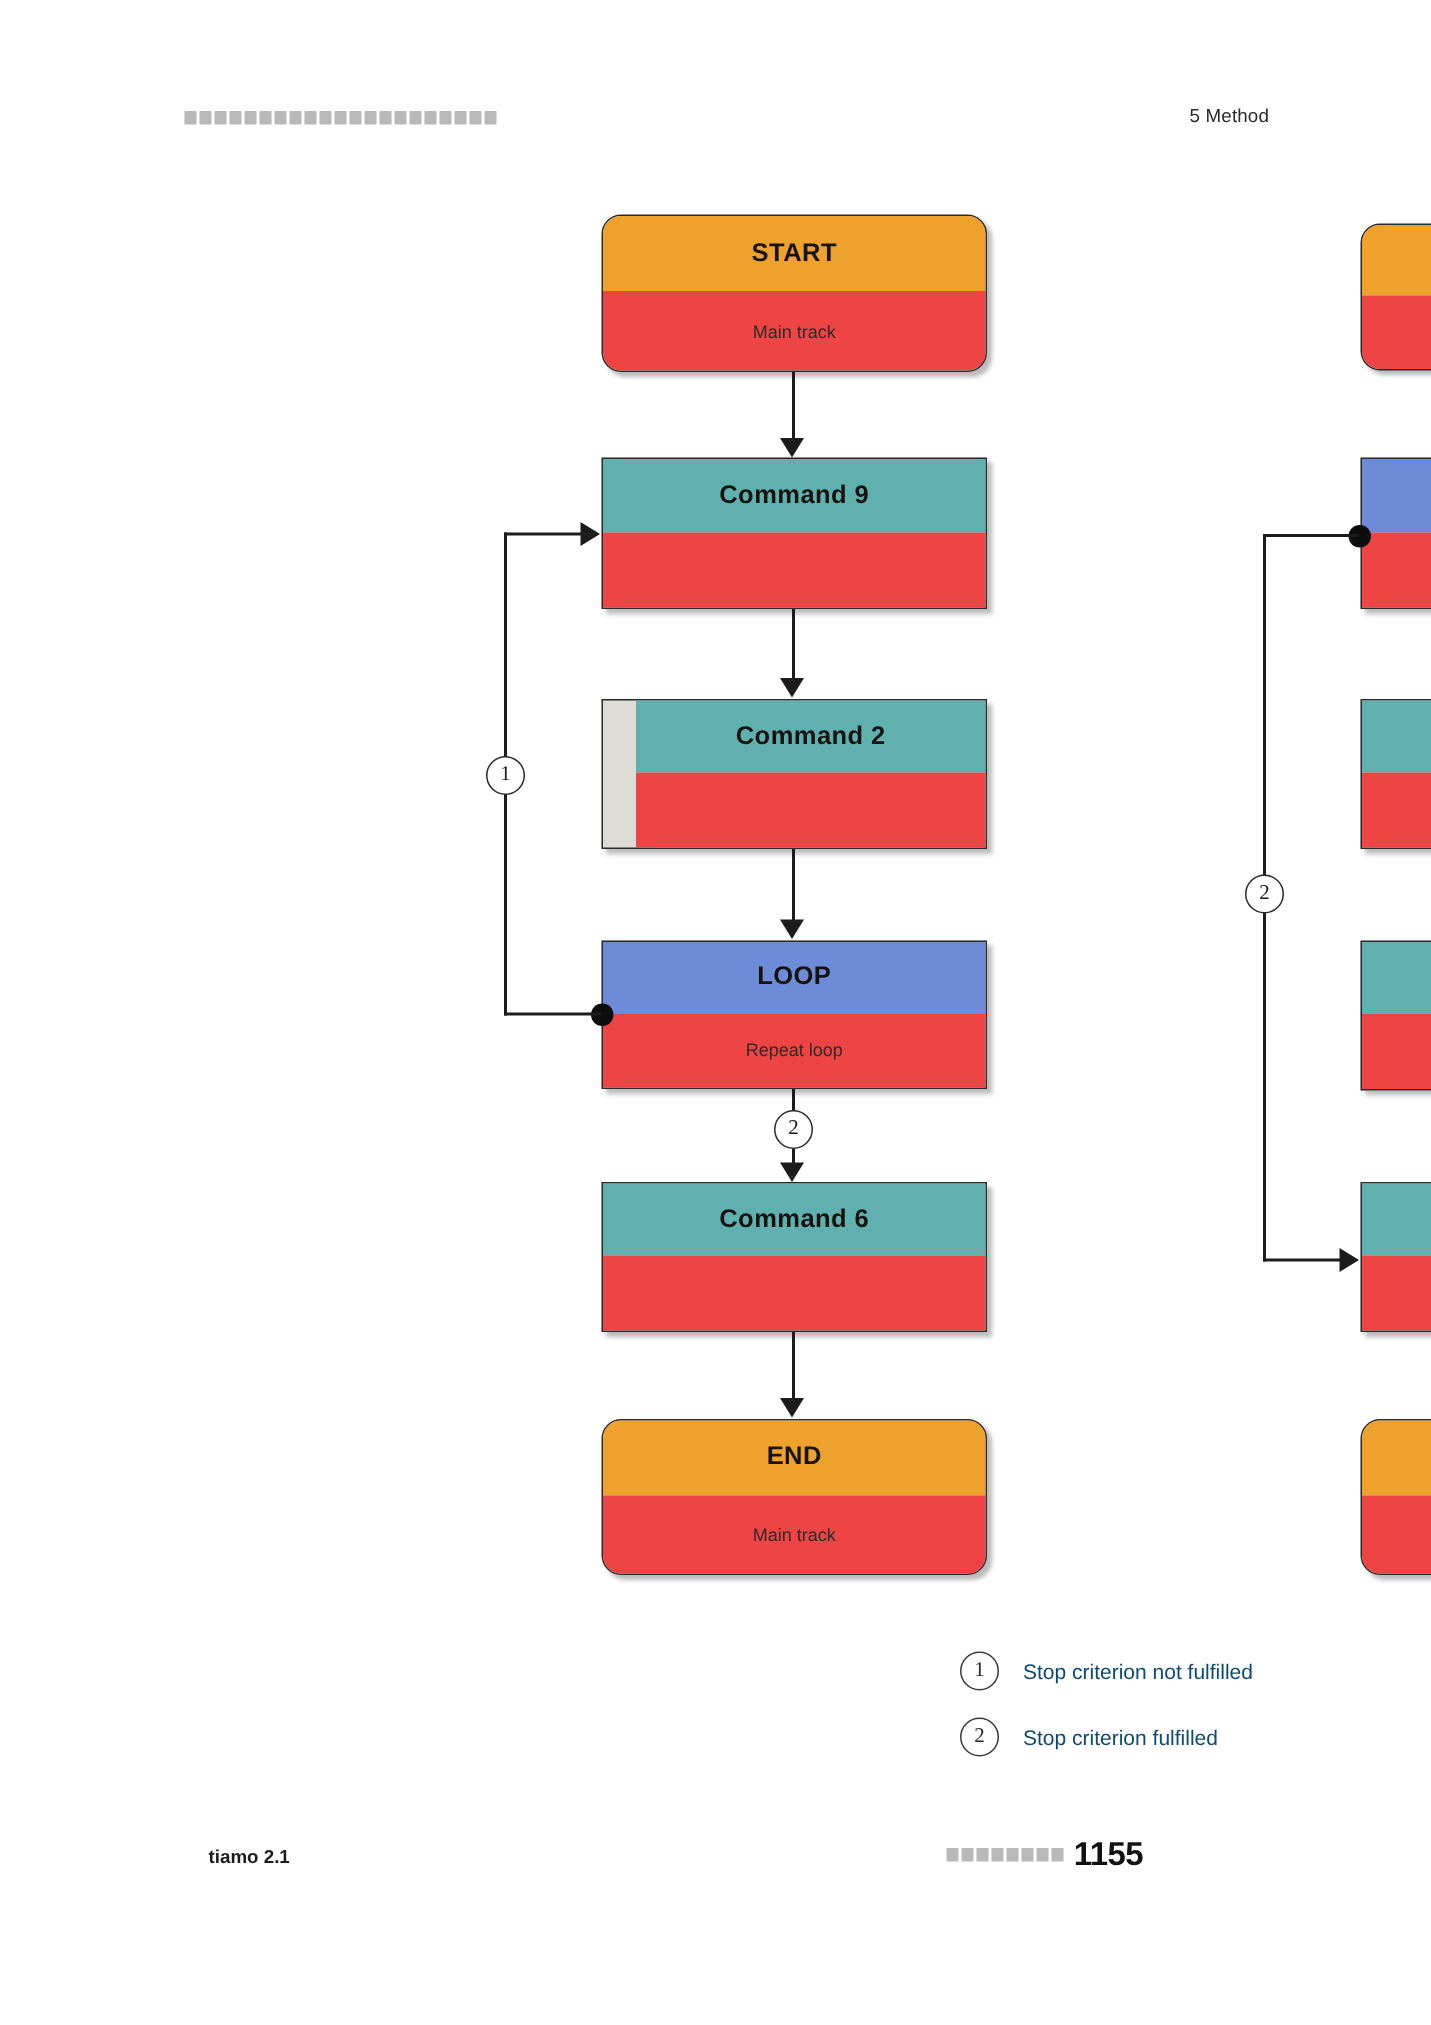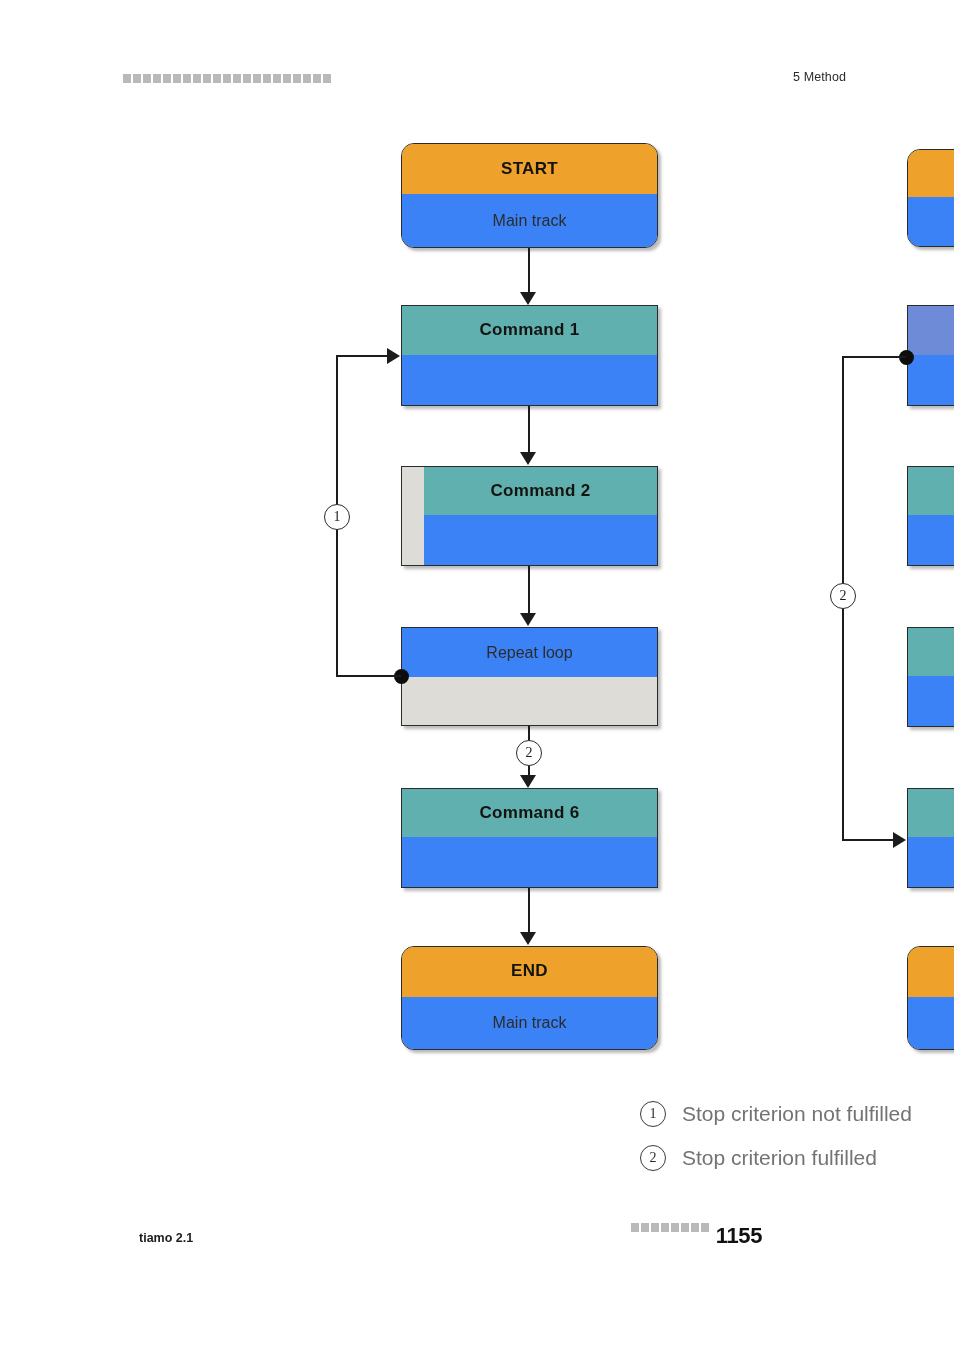--- a/index.html
+++ b/index.html
@@ -55,20 +55,21 @@
     top: 1px;
     font-size: 12.5px;
     font-weight: bold;
     color: #1d1d1d;
   }
   .footer-right {
     position: absolute;
     right: 68px;
     top: -7px;
     display: flex;
+    align-items: center;
     gap: 7px;
   }
   .footer-redact { display: flex; gap: 2px; }
   .footer-redact i {
     display: block;
     width: 8px;
     height: 9px;
     background: #b9b9b9;
   }
   .footer-pageno {
@@ -104,23 +105,23 @@
     font-weight: bold;
     color: #15130f;
     letter-spacing: .3px;
     border-bottom: 1.4px solid transparent;
   }
   .node-body {
     height: 51%;
     display: flex;
     align-items: center;
     justify-content: center;
-    font-size: 16px;
+    font-size: 12px;
     color: #2c2c2c;
-    background: #3b82f6;
+    background: #ef4444;
   }
   .head-orange { background: #efa22b; }
   .head-teal   { background: #61b0b0; }
   .head-blue   { background: #6d8bd6; }
 
   
   .vline, .hline {
     position: absolute;
     background: #1c1c1c;
   }
@@ -183,22 +184,22 @@
     border-radius: 50%;
     background: #fff;
     display: flex;
     align-items: center;
     justify-content: center;
     font-size: 14px;
     color: #2a2a2a;
     font-family: "Liberation Serif", serif;
   }
   .legend-text {
-    font-size: 21px;
-    color: #737373;
+    font-size: 14px;
+    color: #0c4a6e;
     white-space: nowrap;
   }
 </style>
 </head>
 <body>
 
 <div class="page-header">
   <div class="redact-strip" id="header-redact">
       <i></i>
       <i></i>
@@ -226,30 +227,31 @@
 </div>
 
 <div class="chart-canvas">
 
   <div class="node rounded" style="left:401px; top:131px; width:257px; height:105px;">
     <div class="node-head head-orange">START</div>
     <div class="node-body">Main track</div>
   </div>
 
   <div class="node" style="left:401px; top:293px; width:257px; height:101px;">
-    <div class="node-head head-teal">Command 1</div>
+    <div class="node-head head-teal">Command 9</div>
     <div class="node-body"></div>
   </div>
 
   <div class="node" style="left:401px; top:454px; width:257px; height:100px;padding-left:22px;">
     <div class="node-head head-teal">Command 2</div>
     <div class="node-body"></div>
   </div>
 
   <div class="node" style="left:401px; top:615px; width:257px; height:99px;">
+    <div class="node-head head-blue">LOOP</div>
     <div class="node-body">Repeat loop</div>
   </div>
 
   <div class="node" style="left:401px; top:776px; width:257px; height:100px;">
     <div class="node-head head-teal">Command 6</div>
     <div class="node-body"></div>
   </div>
 
   <div class="node rounded" style="left:401px; top:934px; width:257px; height:104px;">
     <div class="node-head head-orange">END</div>

